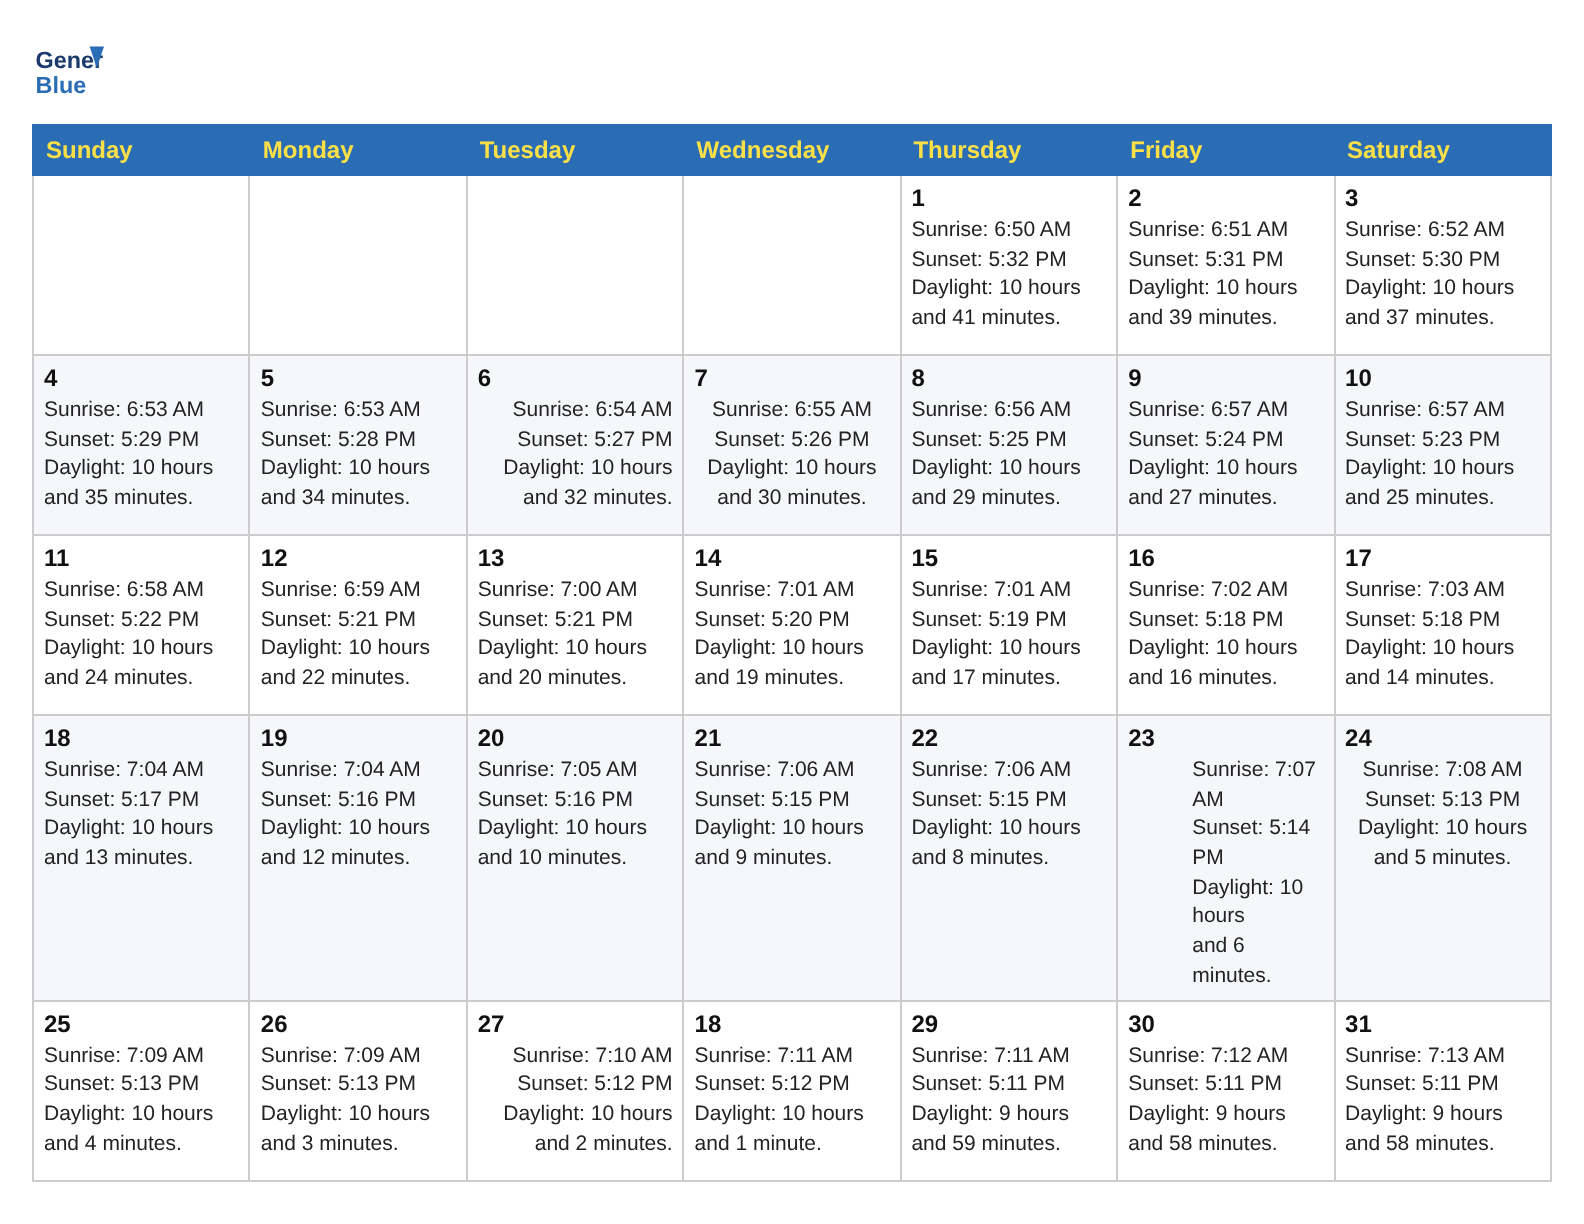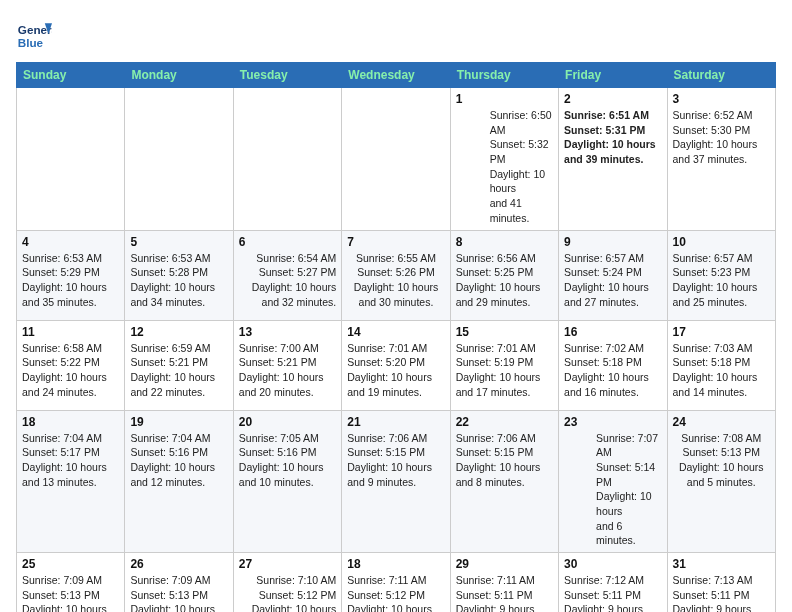--- a/index.html
+++ b/index.html
@@ -37,21 +37,21 @@
       font-size: 14px;
       color: #333;
     }
     .calendar {
       width: 100%;
       border-collapse: collapse;
       font-size: 11px;
     }
     .calendar th {
       background-color: #2a6db5;
-      color: #86efac;
+      color: #fde047;
       text-align: left;
       padding: 5px 6px;
       font-size: 12px;
       font-weight: bold;
       border: 1px solid #2a6db5;
     }
     .calendar td {
       border: 1px solid #ccc;
       vertical-align: top;
       padding: 4px 5px;
@@ -110,28 +110,28 @@
       </tr>
   </thead>
   <tbody id="calendar-body">
       <tr>
         <td class="empty"></td>
         <td class="empty"></td>
         <td class="empty"></td>
         <td class="empty"></td>
         <td>
           <span class="day-num">1</span>
-          <div class="day-info" style="white-space: pre-line; margin-left: 34px;">Sunrise: 6:50 AM
+          <div class="day-info" style="white-space: pre-line;">Sunrise: 6:50 AM
 Sunset: 5:32 PM
 Daylight: 10 hours
 and 41 minutes.</div>
         </td>
         <td>
           <span class="day-num">2</span>
-          <div class="day-info" style="white-space: pre-line; font-weight: bold;">Sunrise: 6:51 AM
+          <div class="day-info" style="white-space: pre-line;">Sunrise: 6:51 AM
 Sunset: 5:31 PM
 Daylight: 10 hours
 and 39 minutes.</div>
         </td>
         <td>
           <span class="day-num">3</span>
           <div class="day-info" style="white-space: pre-line;">Sunrise: 6:52 AM
 Sunset: 5:30 PM
 Daylight: 10 hours
 and 37 minutes.</div>

